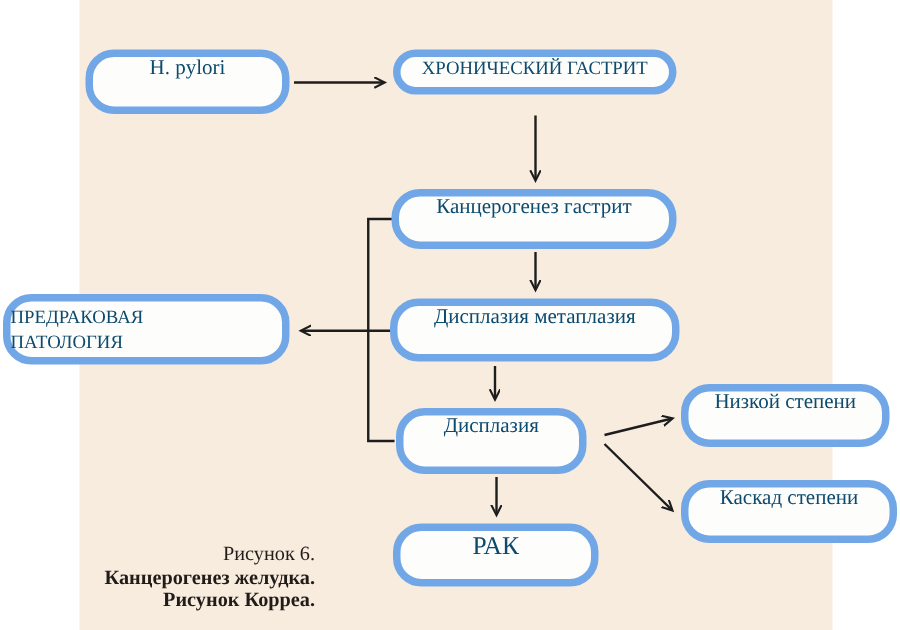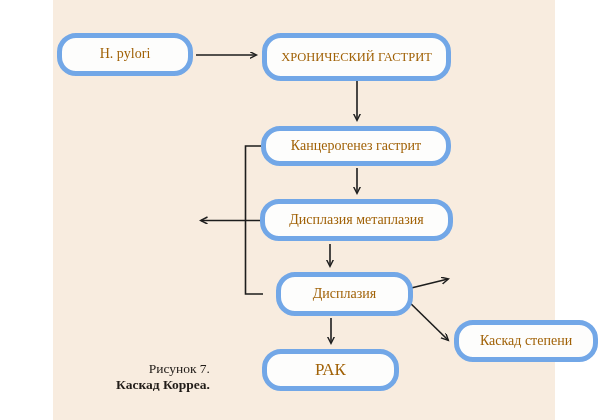--- a/index.html
+++ b/index.html
@@ -24,33 +24,33 @@
     width: 600px; height: 420px;
     pointer-events: none;
   }
   .node {
     position: absolute;
     box-sizing: border-box;
     background: #fdfdfc;
     border: 5px solid #72a7e7;
     border-radius: 19px;
     display: flex;
-    align-items: center;
+    align-items: flex-start;
     justify-content: center;
     text-align: center;
-    color: #a16207;
+    color: #0c4a6e;
     font-size: 14px;
     line-height: 1.2;
   }
   .node-h-pylori        { left: 57px;  top: 33px;  width: 136px; height: 43px; }
-  .node-chronic         { left: 262px; top: 33px;  width: 189px; height: 48px; font-size: 12.5px; }
+  .node-chronic         { left: 262px; top: 33px;  width: 189px; height: 30px; font-size: 12.5px; }
   .node-atrophic        { left: 261px; top: 126px; width: 190px; height: 40px; }
   .node-metaplasia      { left: 260px; top: 199px; width: 193px; height: 42px; }
   .node-precancerous    { left: 2px;   top: 196px; width: 191px; height: 47px; font-size: 12.5px; line-height: 1.35; flex-direction: column; }
-  .node-dysplasia       { left: 276px; top: 272px; width: 137px; height: 44px; }
+  .node-dysplasia       { left: 264px; top: 272px; width: 127px; height: 44px; }
   .node-low-grade       { left: 454px; top: 256px; width: 139px; height: 42px; }
   .node-high-grade      { left: 454px; top: 320px; width: 144px; height: 42px; }
   .node-cancer          { left: 262px; top: 349px; width: 137px; height: 42px; font-size: 17px; }
   .caption {
     position: absolute;
     left: 24px; top: 361px;
     width: 186px;
     text-align: right;
     color: #211c18;
     font-size: 13.5px;
@@ -93,32 +93,40 @@
   </div>
 
   <div class="node node-atrophic">
     <span>Канцерогенез гастрит</span>
   </div>
 
   <div class="node node-metaplasia">
     <span>Дисплазия метаплазия</span>
   </div>
 
+  <div class="node node-precancerous">
+    <span>ПРЕДРАКОВАЯ</span>
+    <span>ПАТОЛОГИЯ</span>
+  </div>
 
   <div class="node node-dysplasia">
     <span>Дисплазия</span>
   </div>
 
+  <div class="node node-low-grade">
+    <span>Низкой степени</span>
+  </div>
 
   <div class="node node-high-grade">
     <span>Каскад степени</span>
   </div>
 
   <div class="node node-cancer">
     <span>РАК</span>
   </div>
 
   <div class="caption">
-    <div>Рисунок 7.</div>
-    <div class="bold">Каскад Корреа.</div>
+    <div>Рисунок 6.</div>
+    <div class="bold">Канцерогенез желудка.</div>
+    <div class="bold">Рисунок Корреа.</div>
   </div>
 
 </div>
 
 </body></html>

